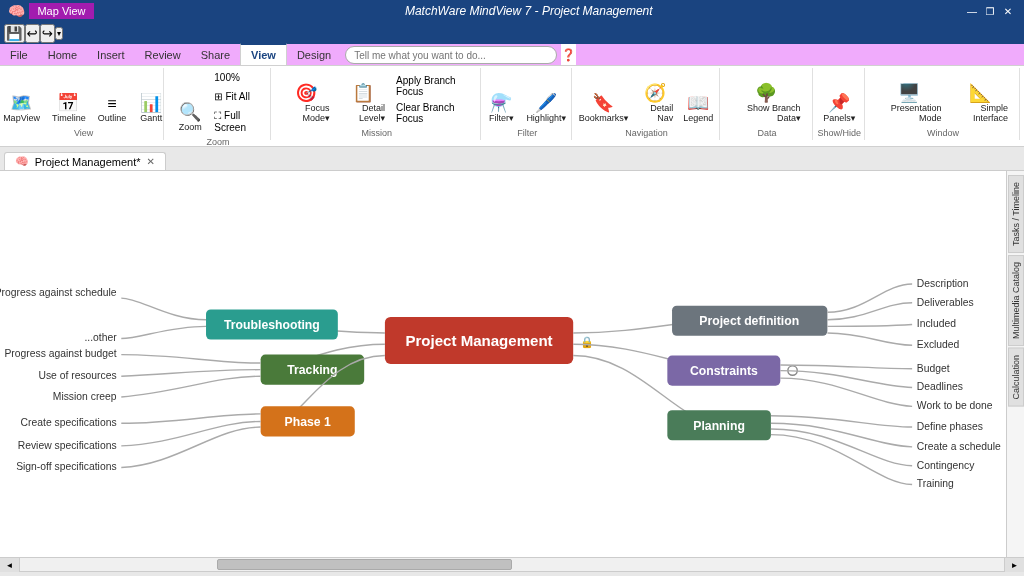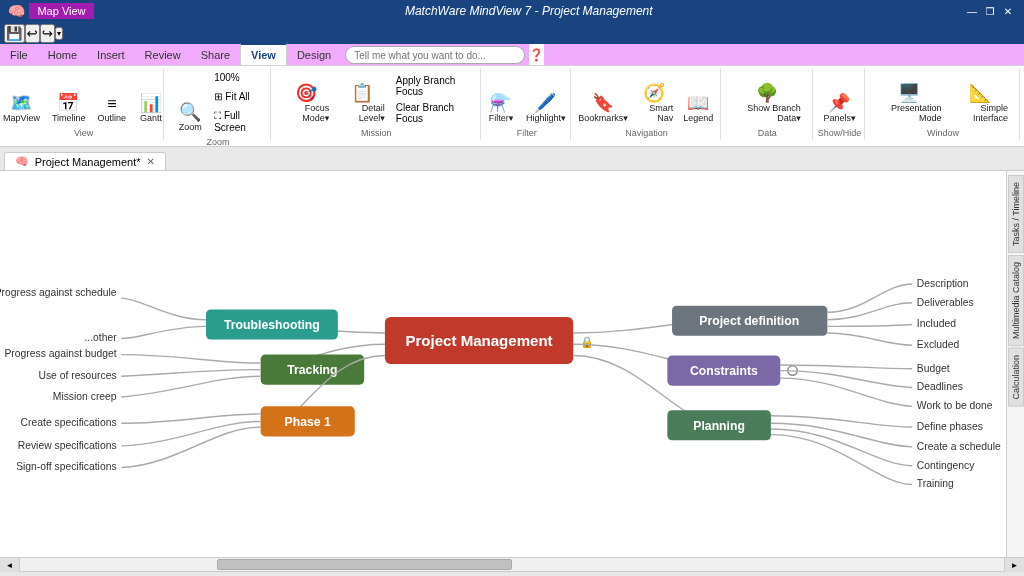--- a/index.html
+++ b/index.html
@@ -218,21 +218,21 @@
 
 <div id="ribbon">
   <div id="ribbon-tabs">
     <button class="ribbon-tab">File</button>
     <button class="ribbon-tab">Home</button>
     <button class="ribbon-tab">Insert</button>
     <button class="ribbon-tab">Review</button>
     <button class="ribbon-tab">Share</button>
     <button class="ribbon-tab active">View</button>
     <button class="ribbon-tab">Design</button>
-    <input type="text" id="help-search" placeholder="Tell me what you want to do..." style="margin: 2px 4px; padding: 1px 8px; font-size: 10px; border: 1px solid rgb(170, 170, 170); border-radius: 10px; width: 180px; height: 18px; color: rgb(170, 170, 170);">
+    <input type="text" id="help-search" placeholder="Tell me what you want to do..." style="margin: 2px 4px; padding: 1px 8px; font-size: 10px; border: 1px solid rgb(170, 170, 170); border-radius: 10px; width: 212px; height: 18px; color: rgb(170, 170, 170);">
     <button class="qat-btn" style="color:#1a4480;background:white;border:none;font-size:12px;">❓</button>
   </div>
   <div id="ribbon-content">
 
     <div class="ribbon-group">
       <div class="ribbon-group-inner">
         <div class="ribbon-btn">
           <span class="icon">🗺️</span>
           <span class="label">MapView</span>
         </div>
@@ -310,21 +310,21 @@
     </div>
 
     <div class="ribbon-group">
       <div class="ribbon-group-inner">
         <div class="ribbon-btn">
           <span class="icon">🔖</span>
           <span class="label">Bookmarks▾</span>
         </div>
         <div class="ribbon-btn">
           <span class="icon">🧭</span>
-          <span class="label">Smart Nav</span>
+          <span class="label">Detail Nav</span>
         </div>
         <div class="ribbon-btn">
           <span class="icon">📖</span>
           <span class="label">Legend</span>
         </div>
       </div>
       <div class="ribbon-group-label">Navigation</div>
     </div>
 
     <div class="ribbon-group">

